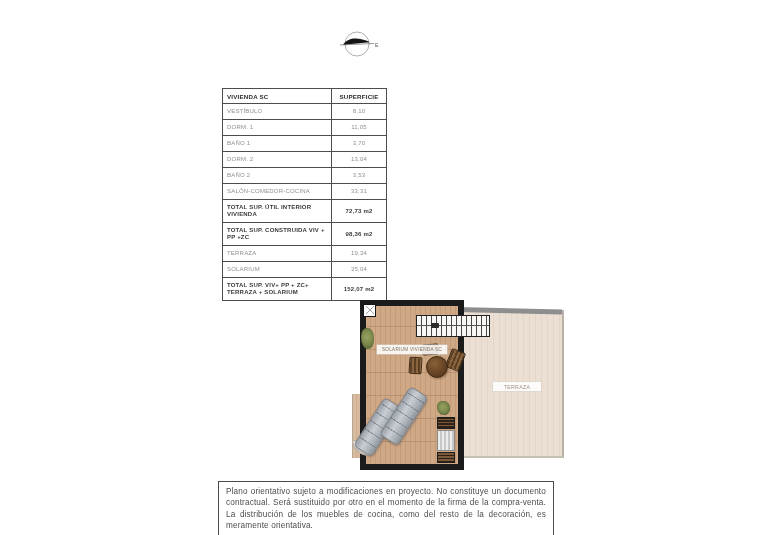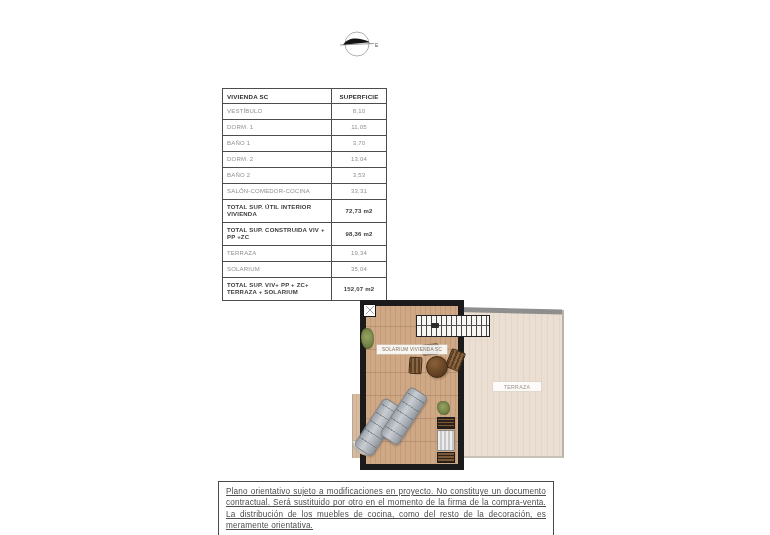--- a/index.html
+++ b/index.html
@@ -112,21 +112,21 @@
     border:1px solid #8a8a8a;
     background:repeating-linear-gradient(90deg,#ececec 0 2px,#c7c7c7 2px 4px);
   }
   
   .disclaimer-box{
     position:absolute;left:218px;top:481px;width:336px;box-sizing:border-box;
     border:1px solid #4a4a4a;padding:4px 7px;
   }
   .disclaimer-box p{
     margin:0;font-size:8.2px;line-height:1.4;letter-spacing:.15px;
-    color:#4d4d4d;text-align:justify;text-decoration:underline;
+    color:#4d4d4d;text-align:justify;
   }
 </style>
 </head>
 <body>
 
 <div class="compass">
   <svg width="44" height="36" viewBox="0 0 44 36">
     <circle cx="20" cy="17" r="12" fill="none" stroke="#9a9a9a" stroke-width="0.8"></circle>
     <line x1="3" y1="18" x2="37" y2="16.5" stroke="#6e6e6e" stroke-width="0.7"></line>
     <path d="M6,17.8 C12,9.5 22,10.5 33,15.2 L6,17.8 Z" fill="#141414"></path>

